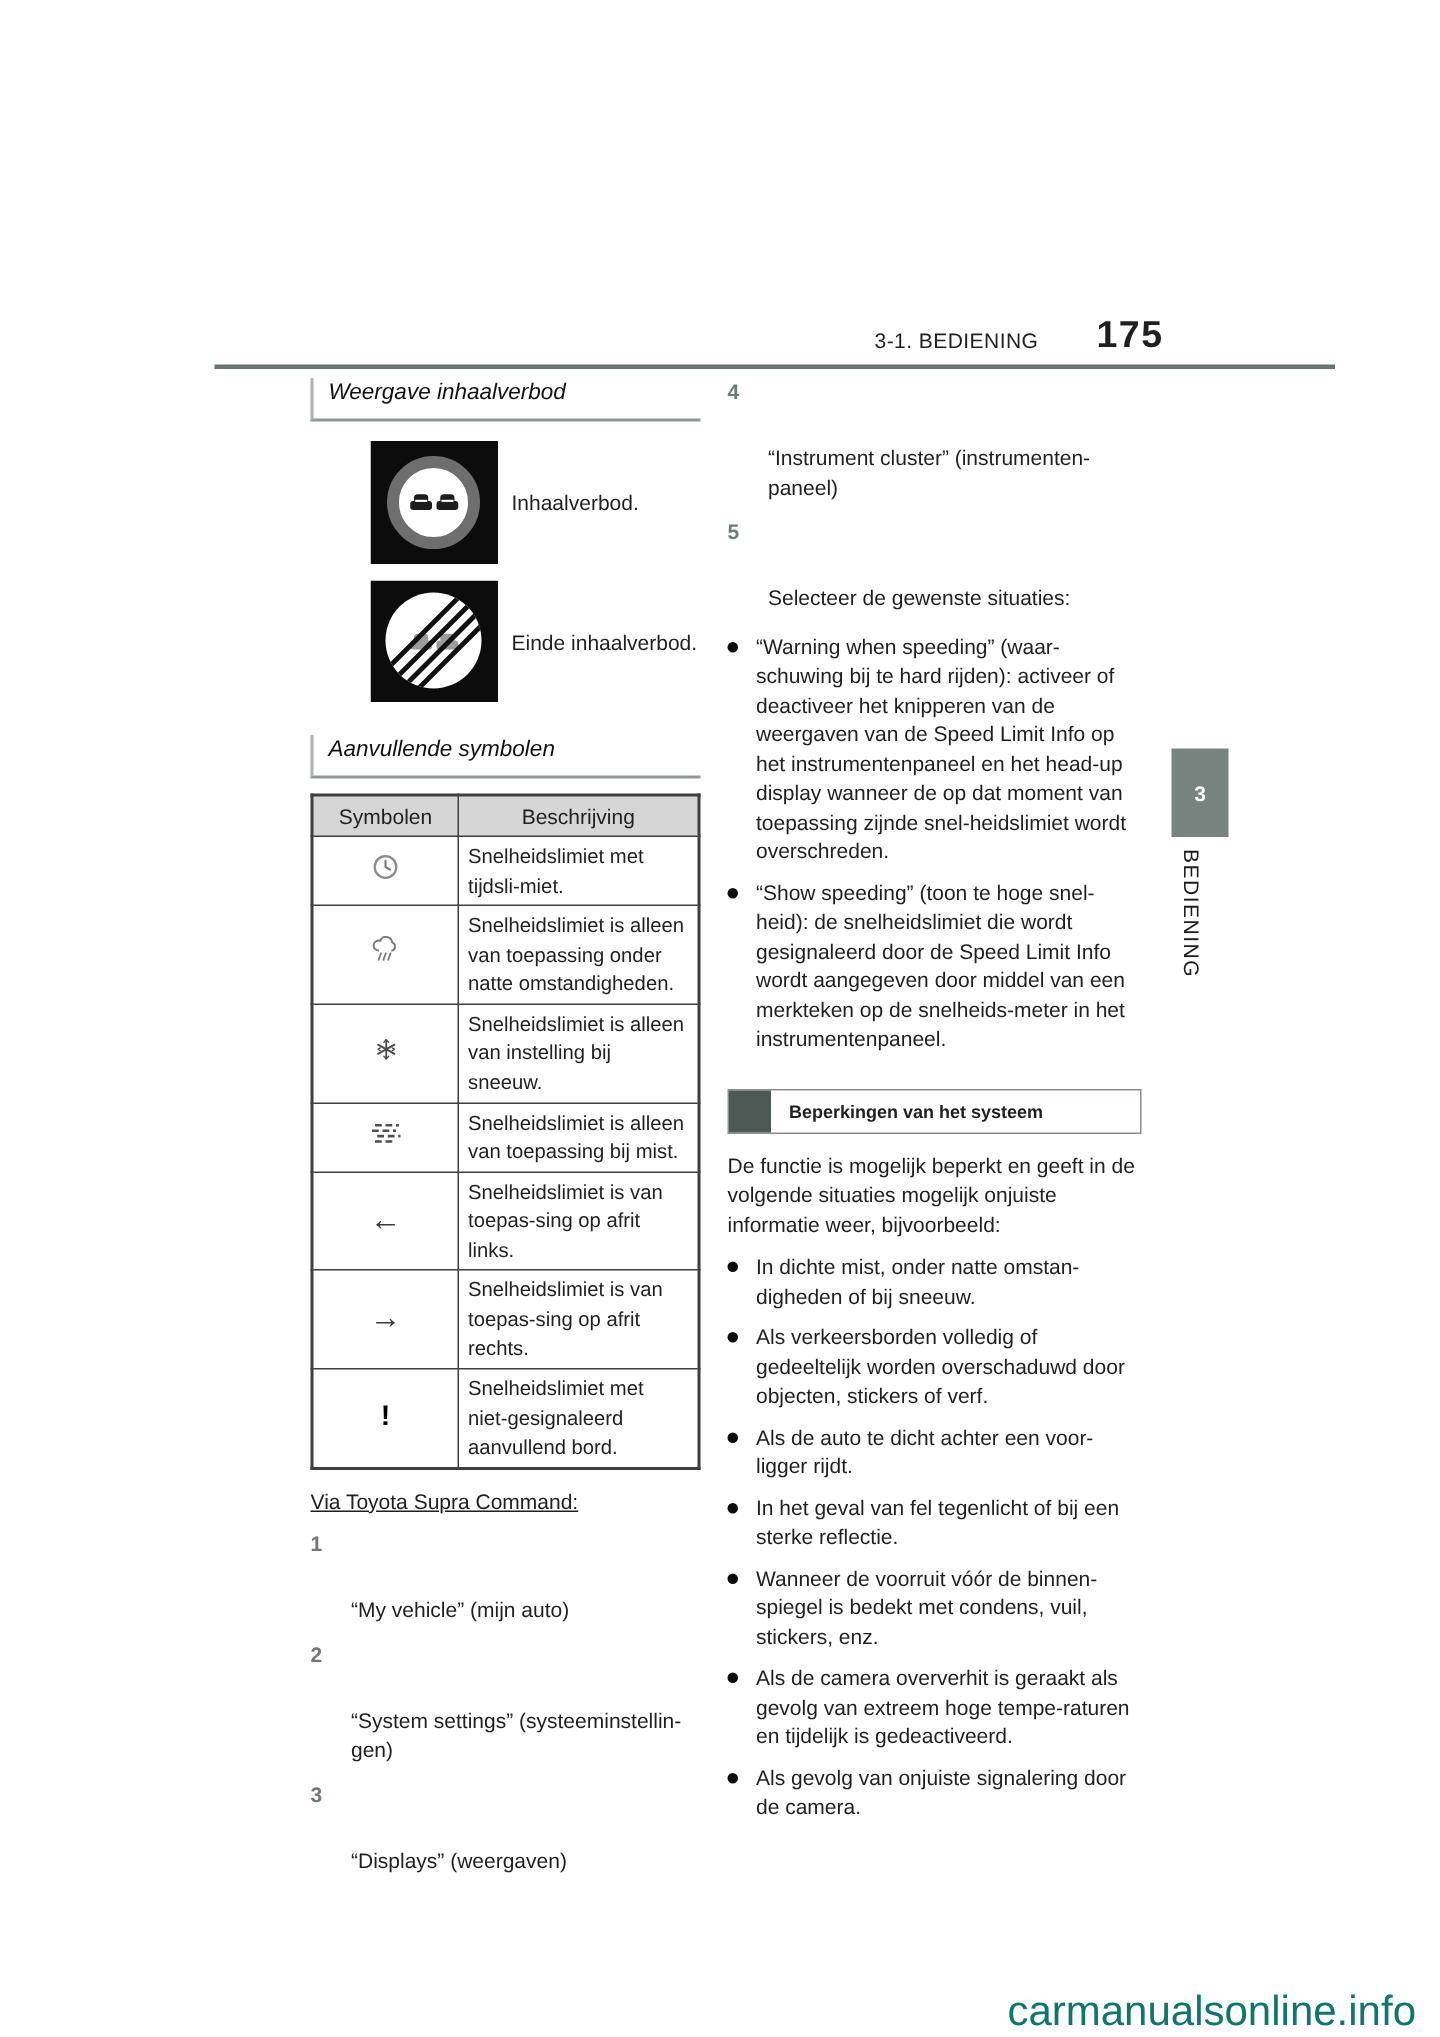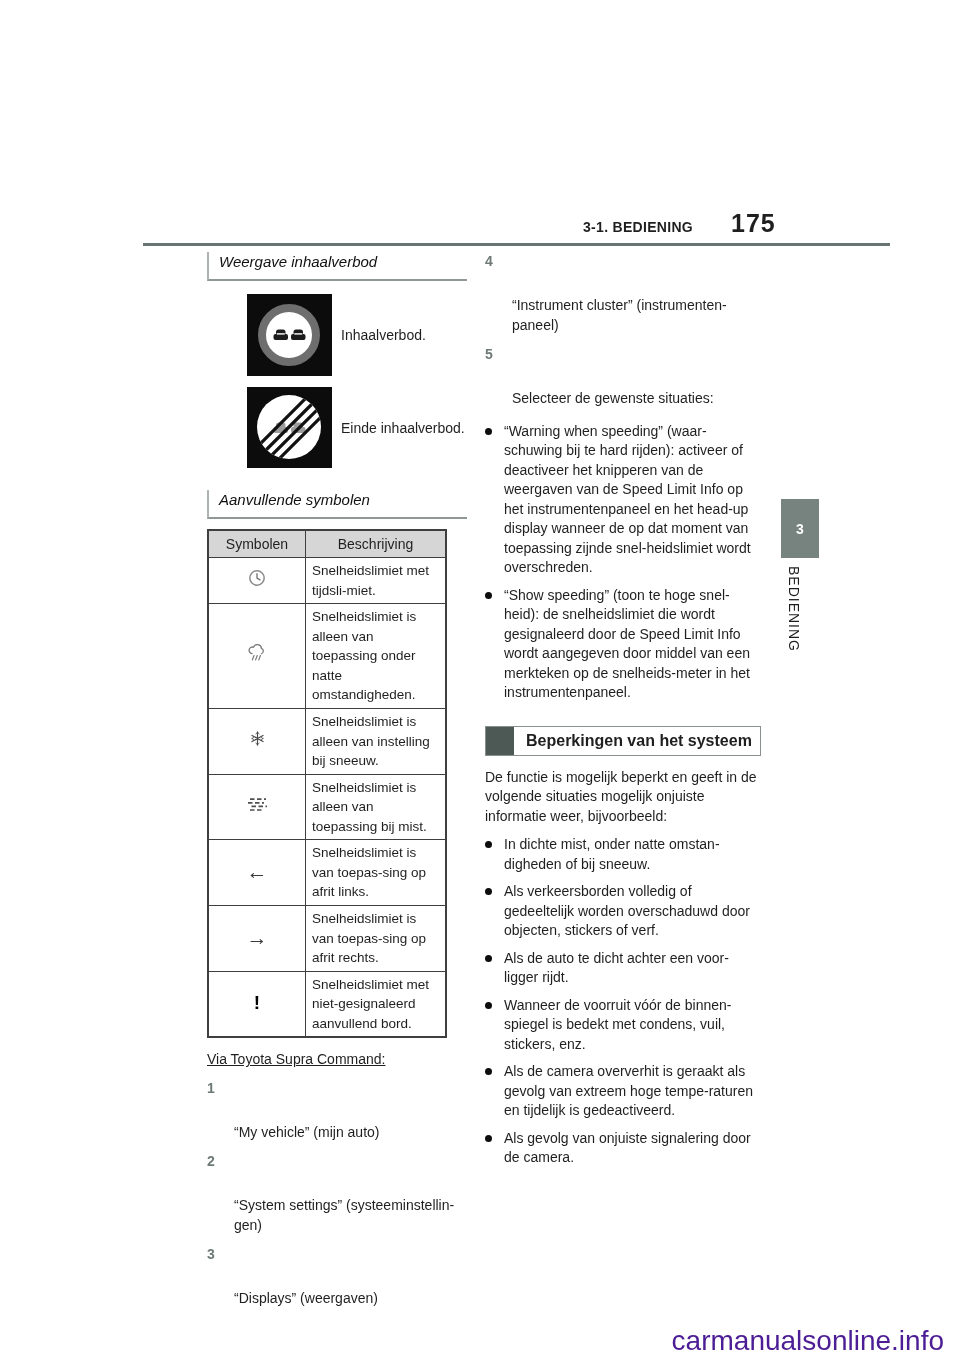--- a/index.html
+++ b/index.html
@@ -1,20 +1,20 @@
 <!DOCTYPE html>
 <html><head>
 <meta charset="utf-8">
 <style>
   html,body{margin:0;padding:0;background:#ffffff;}
   .page{position:relative;width:960px;height:1358px;background:#fff;overflow:hidden;
         font-family:"Liberation Sans","DejaVu Sans",sans-serif;color:#1f1f1f;}
 
   
-  .hdr-section{position:absolute;top:219px;left:583px;font-size:14px;font-weight:bold;letter-spacing:.3px;}
+  .hdr-section{position:absolute;top:219px;left:583px;font-size:14px;font-weight:normal;letter-spacing:.3px;}
   .hdr-pagenum{position:absolute;top:209px;left:731px;font-size:25px;font-weight:bold;letter-spacing:1px;}
   .hdr-rule{position:absolute;top:243px;left:143px;width:747px;height:3px;background:#6a7472;}
 
   
   .chap-tab{position:absolute;left:781px;top:499px;width:38px;height:59px;background:#77837f;
             color:#fff;font-size:14px;font-weight:bold;display:flex;align-items:center;justify-content:center;}
   .chap-label{position:absolute;left:786px;top:566px;writing-mode:vertical-rl;
               font-size:14px;letter-spacing:1px;color:#1c1c1c;}
 
   
@@ -22,51 +22,51 @@
   .col-right{position:absolute;left:485px;top:252px;width:276px;}
 
   
   .sec-h{border-left:2px solid #adb3b1;border-bottom:2px solid #8f9896;
          padding:1px 0 9px 10px;font-size:15px;color:#111;font-style:italic;}
 
   
   .dark-h{display:flex;align-items:stretch;border:1px solid #8a9090;height:30px;box-sizing:border-box;
           background:#fff;}
   .dark-h .blk{width:28px;background:#4d5955;flex:none;}
-  .dark-h .t{font-size:16px;font-weight:bold;display:flex;align-items:center;padding-left:12px;}
+  .dark-h .t{font-size:12px;font-weight:bold;display:flex;align-items:center;padding-left:12px;}
 
   
   .signs{margin:13px 0 22px 4px;}
   .sign-row{display:flex;align-items:center;margin-bottom:11px;padding-left:36px;}
   .sign-row svg{flex:none;display:block;}
   .sign-cap{margin-left:9px;font-size:14px;}
 
   
-  table.sym{border-collapse:collapse;width:240px;margin-top:10px;}
+  table.sym{border-collapse:collapse;width:260px;margin-top:10px;}
   table.sym th{background:#d6d6d6;border:1px solid #3f3f3f;font-weight:normal;font-size:14px;
                padding:5px 2px;text-align:center;}
   table.sym td{border:1px solid #3f3f3f;font-size:13.5px;line-height:1.45;padding:3px 6px;vertical-align:middle;}
   td.sym-cell{width:84px;text-align:center;color:#555;}
   td.sym-cell .gl{font-size:21px;color:#3a3a3a;line-height:1;}
   td.sym-cell .gl.excl{font-size:19px;font-weight:800;color:#000;}
   table.sym{border:2px solid #3f3f3f;}
 
   
   .body-txt{font-size:14px;line-height:19.5px;text-decoration:underline;}
   .step{display:flex;margin-bottom:10px;}
   .step .n{flex:none;width:27px;font-weight:bold;color:#6e7a77;font-size:14px;line-height:19.5px;}
   .step .t{flex:1;font-size:14px;line-height:19.5px;margin-top:44px;}
   .b{display:flex;margin-bottom:8px;}
   .b .dot{flex:none;width:19px;padding-top:6px;}
   .b .dot::before{content:"";display:block;width:7px;height:7px;border-radius:50%;background:#0d0d0d;}
   .b .t{flex:1;font-size:14px;line-height:19.5px;}
 
   .intro{font-size:14px;line-height:19.5px;margin:12px 0 9px 0;}
   .sp-above{margin-top:21px;}
-  .watermark{position:absolute;top:1325px;right:16px;font-size:28px;color:#4c1d95;}
+  .watermark{position:absolute;top:1325px;right:16px;font-size:28px;color:#0f766e;}
 </style>
 </head>
 <body>
 
 <div class="page">
 
   <div class="hdr-section">3-1. BEDIENING</div>
   <div class="hdr-pagenum">175</div>
   <div class="hdr-rule"></div>
 
@@ -243,20 +243,24 @@
         <div class="b">
           <span class="dot"></span>
           <span class="t">Als verkeersborden volledig of gedeeltelijk worden overschaduwd door objecten, stickers of verf.</span>
         </div>
         <div class="b">
           <span class="dot"></span>
           <span class="t">Als de auto te dicht achter een voor-ligger rijdt.</span>
         </div>
         <div class="b">
           <span class="dot"></span>
+          <span class="t">In het geval van fel tegenlicht of bij een sterke reflectie.</span>
+        </div>
+        <div class="b">
+          <span class="dot"></span>
           <span class="t">Wanneer de voorruit vóór de binnen-spiegel is bedekt met condens, vuil, stickers, enz.</span>
         </div>
         <div class="b">
           <span class="dot"></span>
           <span class="t">Als de camera oververhit is geraakt als gevolg van extreem hoge tempe-raturen en tijdelijk is gedeactiveerd.</span>
         </div>
         <div class="b">
           <span class="dot"></span>
           <span class="t">Als gevolg van onjuiste signalering door de camera.</span>
         </div>

